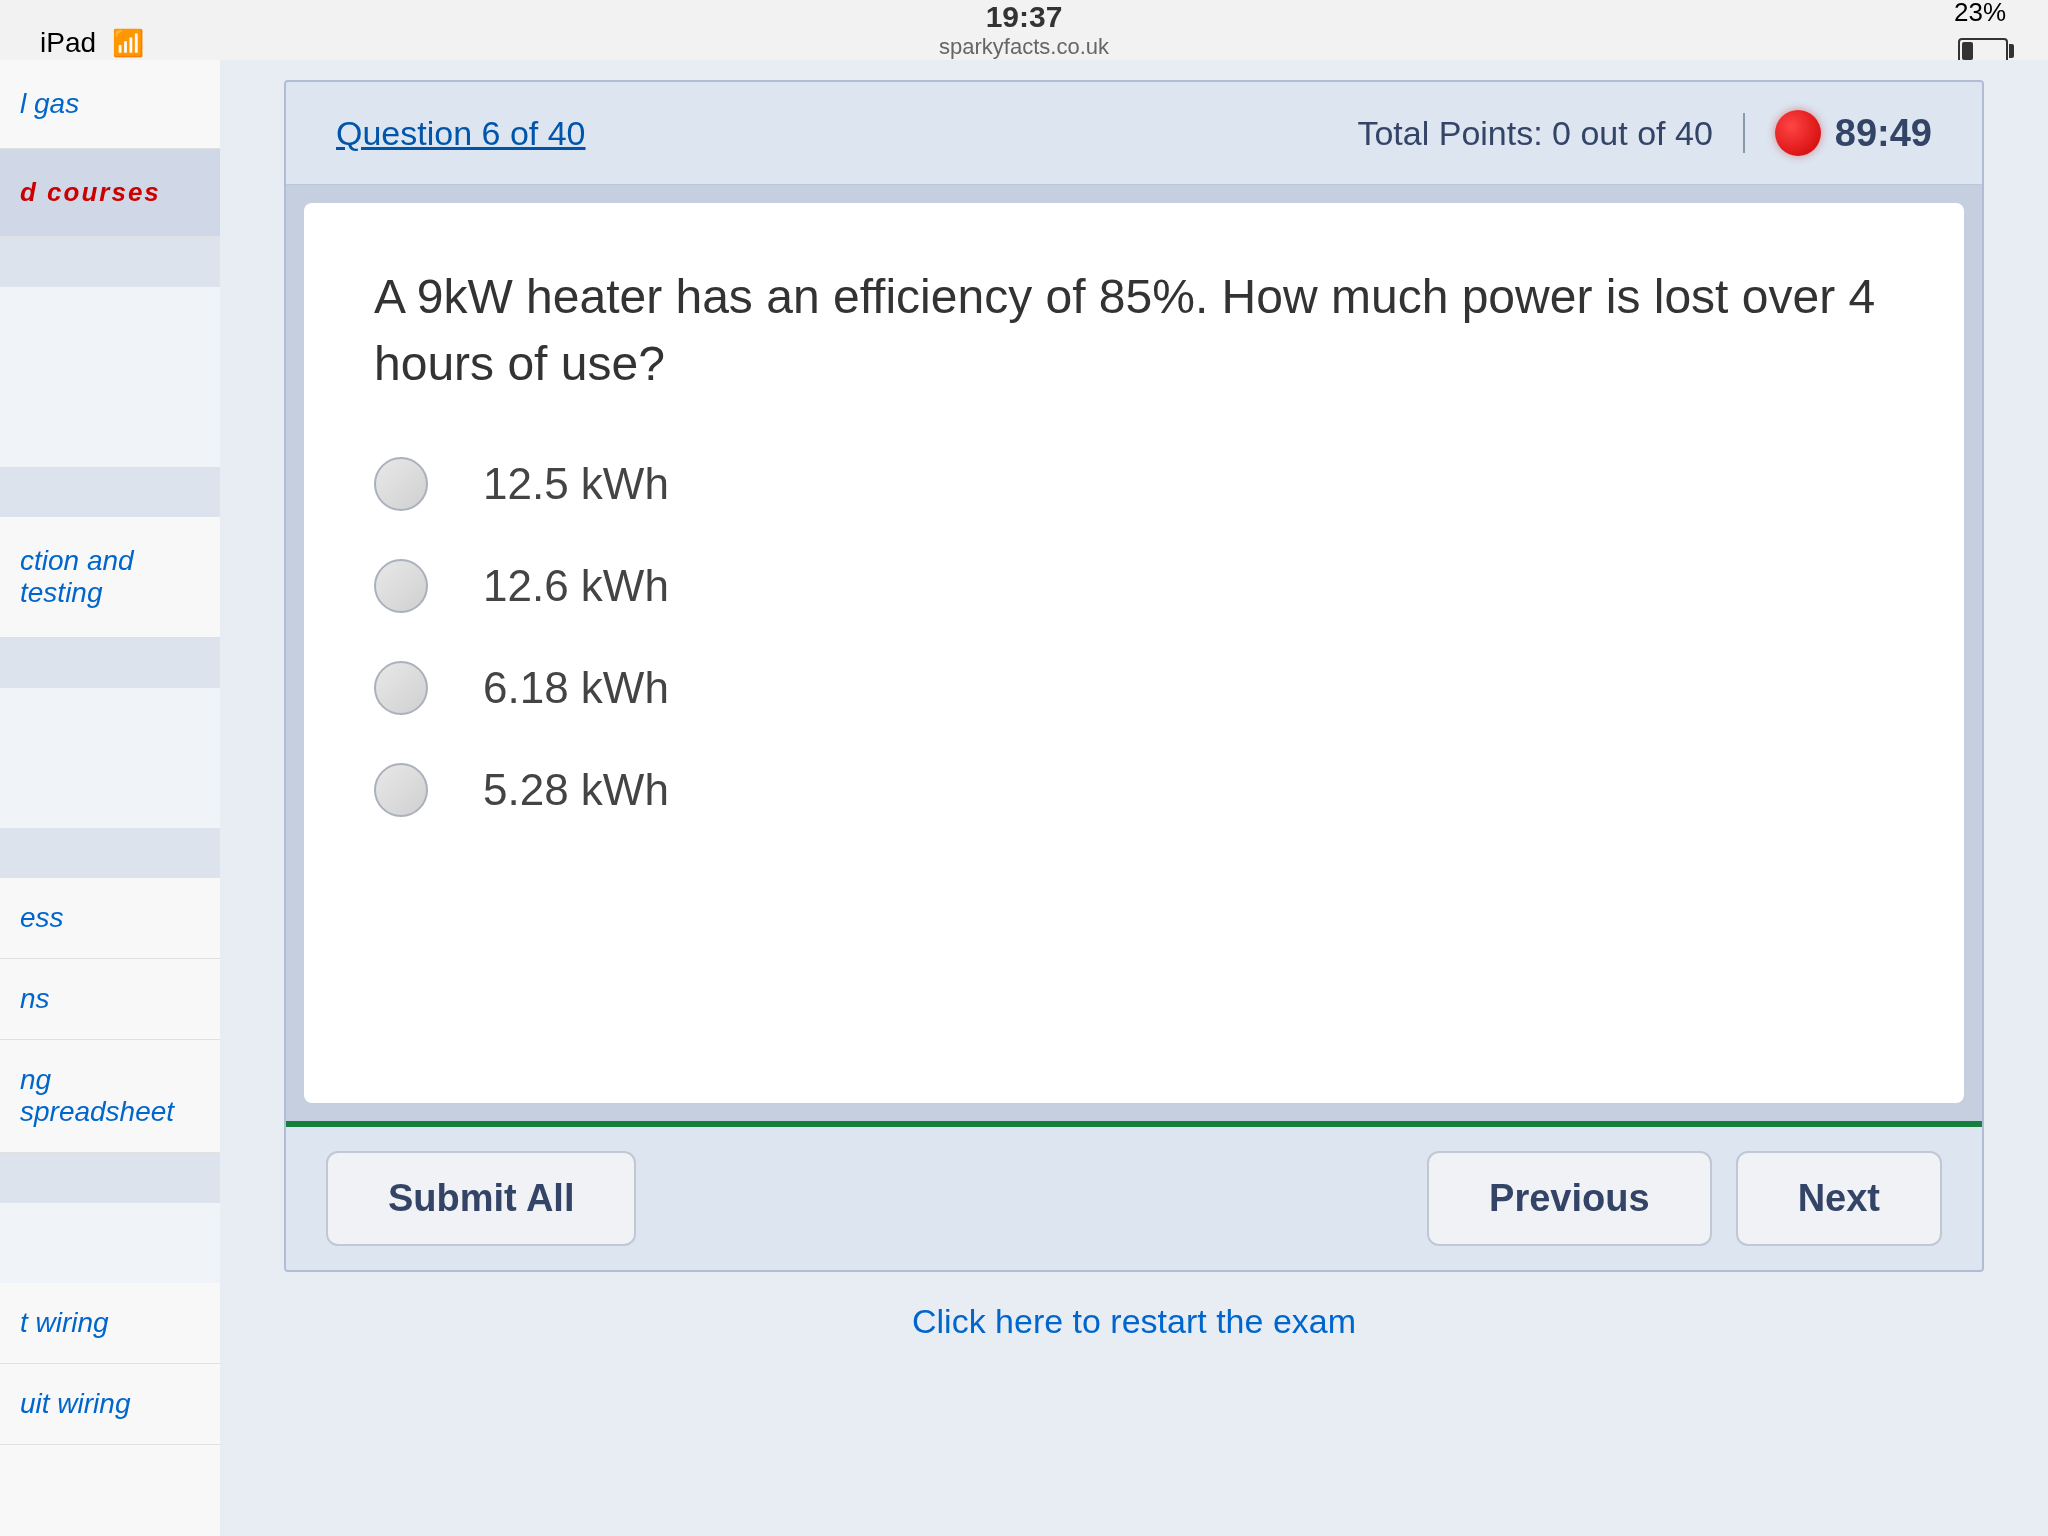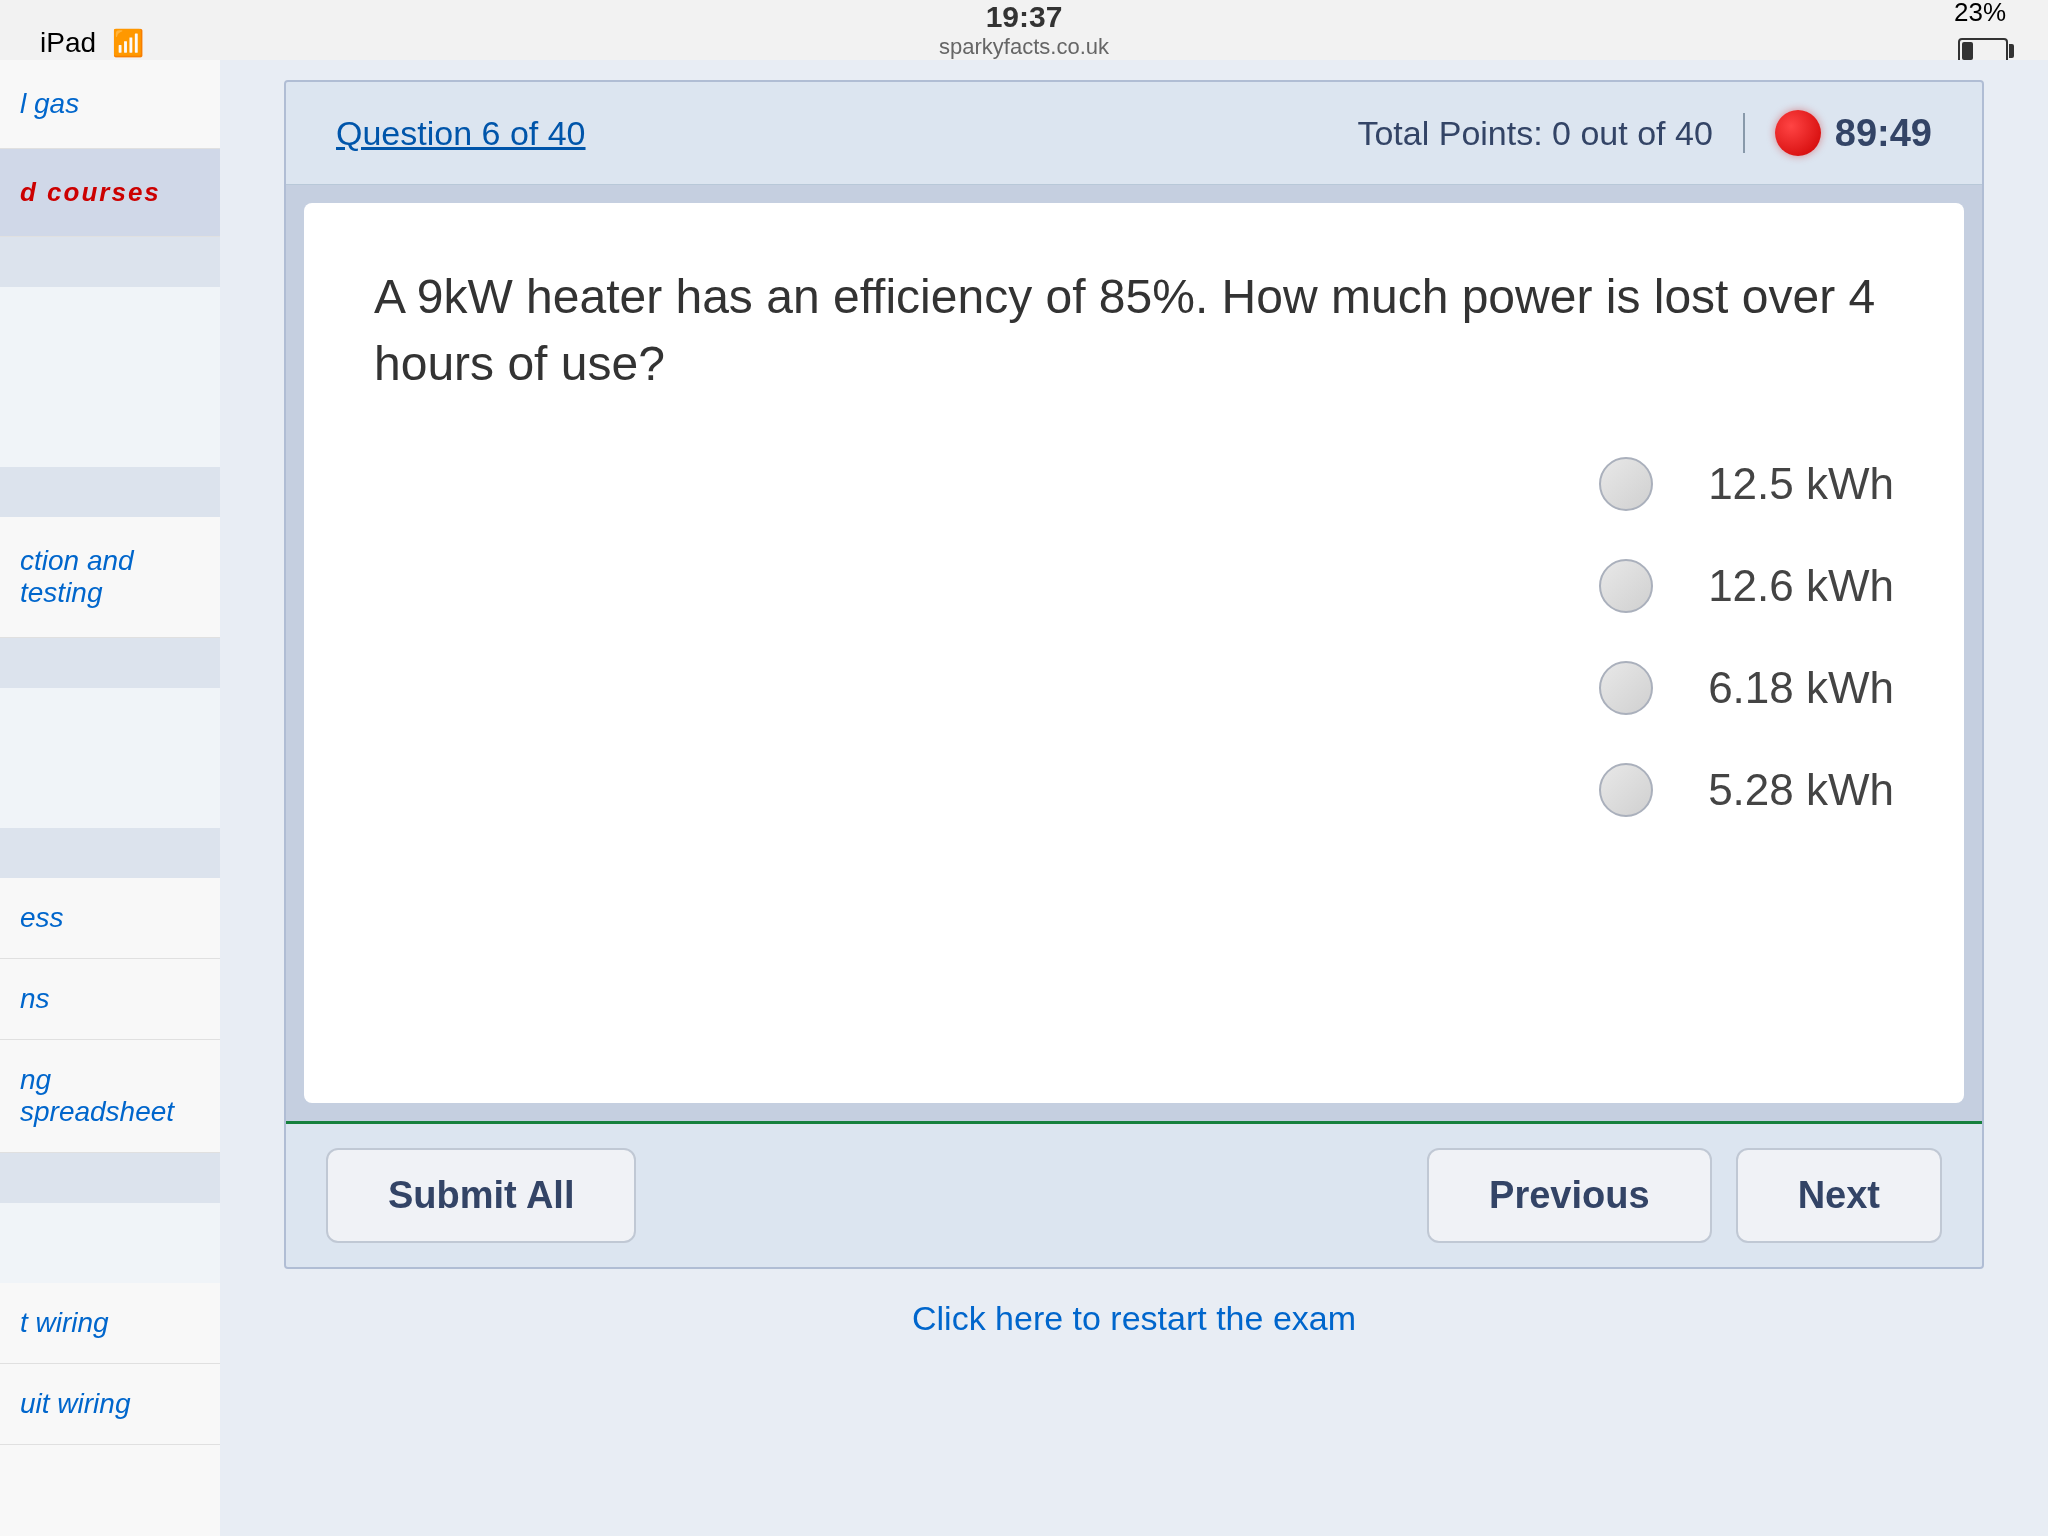--- a/index.html
+++ b/index.html
@@ -203,21 +203,20 @@
       display: flex;
       flex-direction: column;
       gap: 48px;
     }
 
     .answer-option {
       display: flex;
       align-items: center;
       gap: 55px;
       cursor: pointer;
-      justify-content: flex-end;
     }
 
     .radio-circle {
       width: 54px;
       height: 54px;
       border-radius: 50%;
       border: 2px solid #aab0bc;
       background: linear-gradient(135deg, #e8e8e8, #d0d0d0);
       flex-shrink: 0;
     }
@@ -227,21 +226,21 @@
       color: #444;
     }
 
     
     .quiz-footer {
       background: #dce5f0;
       padding: 24px 40px;
       display: flex;
       align-items: center;
       justify-content: space-between;
-      border-top: 3px solid #15803d;
+      border-top: 6px solid #15803d;
     }
 
     .btn {
       padding: 24px 60px;
       font-size: 38px;
       font-weight: 700;
       color: #334466;
       background: #f0f2f6;
       border: 2px solid #c0c8d4;
       border-radius: 12px;

